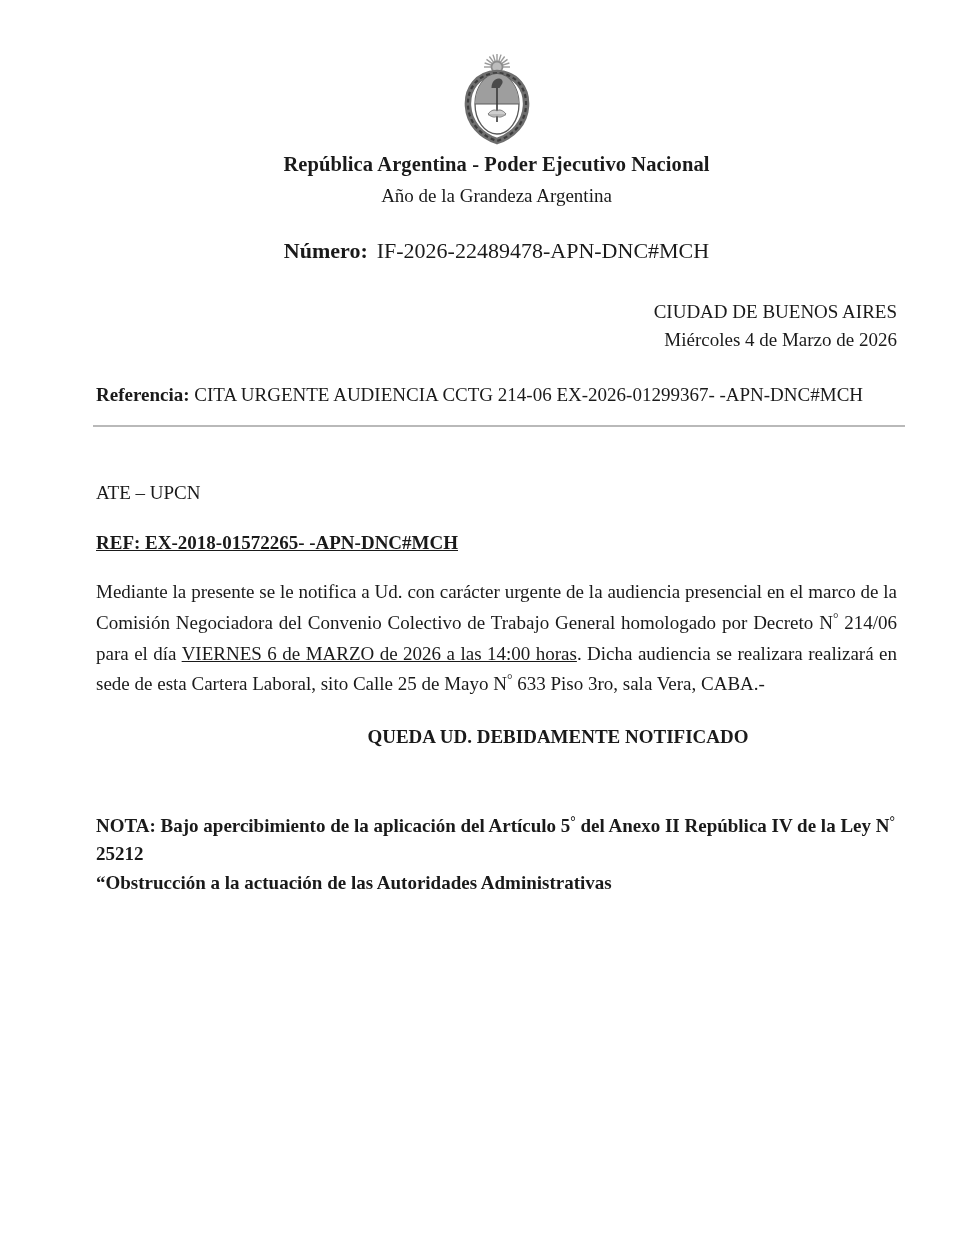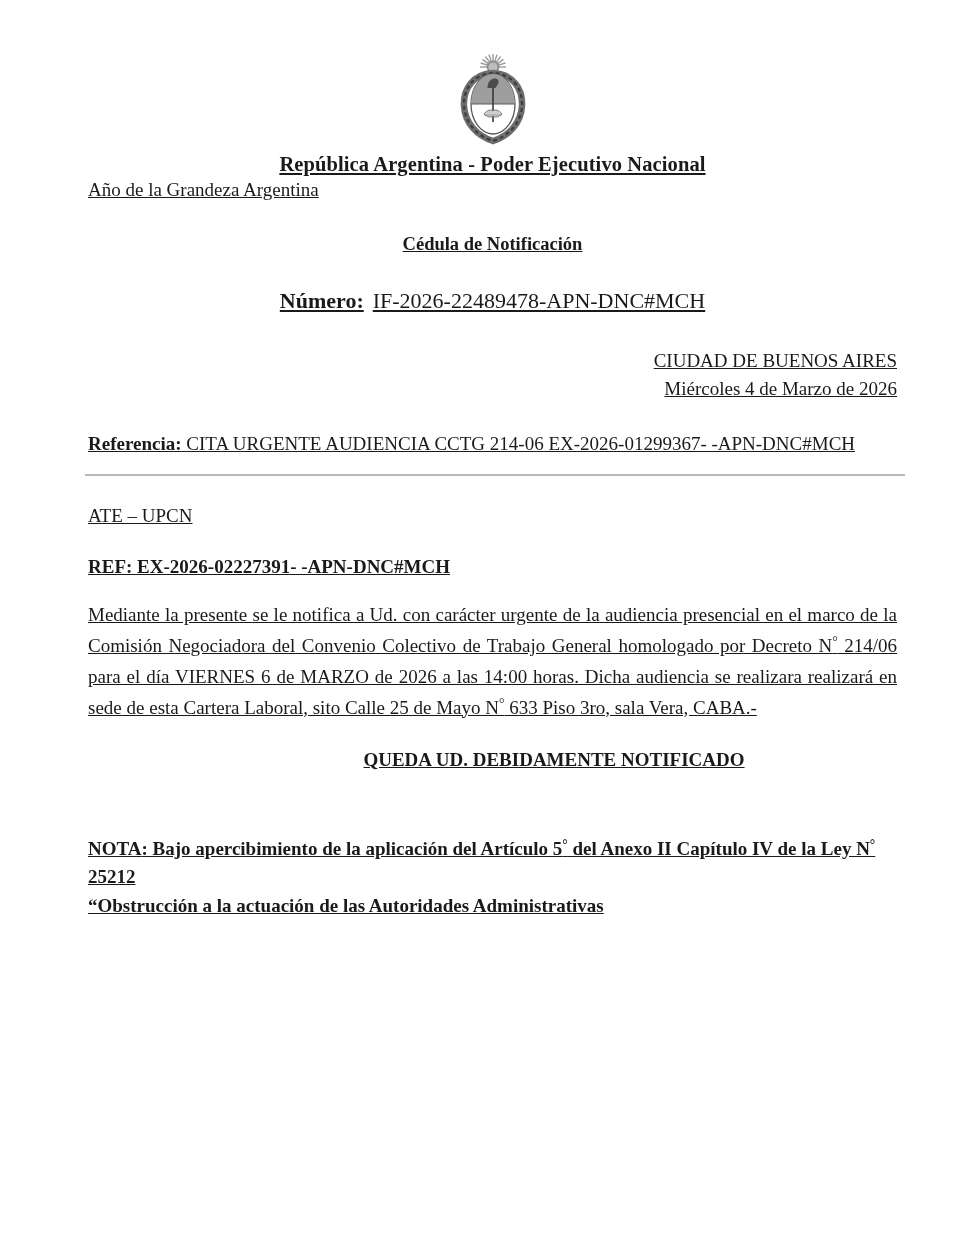--- a/index.html
+++ b/index.html
@@ -14,24 +14,23 @@
     height: 1236px;
     margin: 0 auto;
     background: #ffffff;
     font-family: "Liberation Serif", "DejaVu Serif", serif;
     color: #1a1a1a;
     overflow: hidden;
     box-sizing: border-box;
   }
   .content {
     position: absolute;
-    left: 88px;
+    left: 96px;
     right: 57px;
     top: 0;
-    text-decoration: underline;
   }
 
   
   .emblem-wrap {
     width: 100%;
     display: flex;
     justify-content: center;
     padding-top: 44px;
   }
   .emblem {
@@ -43,22 +42,23 @@
   
   .org-title {
     text-align: center;
     font-weight: bold;
     font-size: 20.5px;
     letter-spacing: 0.1px;
     margin-top: 6px;
     line-height: 1.25;
   }
   .org-sub {
-    text-align: left;
-    font-size: 19px;
+    text-align: center;
+    font-size: 19px;
+    margin-top: 6px;
     line-height: 1.25;
   }
   .doc-type {
     text-align: center;
     font-weight: bold;
     font-size: 18.5px;
     margin-top: 32px;
     line-height: 1.25;
   }
 
@@ -95,21 +95,21 @@
   .divider {
     margin-top: 17px;
     margin-left: -3px;
     margin-right: -8px;
     height: 2px;
     background: #b9b9b9;
   }
 
   
   .recipient {
-    margin-top: 28px;
+    margin-top: 54px;
     font-size: 19px;
     line-height: 1.3;
   }
   .ref-line {
     margin-top: 26px;
     font-size: 19px;
     font-weight: bold;
     text-decoration: underline;
     line-height: 1.3;
   }
@@ -188,46 +188,45 @@
 
         <path d="M36.5 44 C36.5 38 40 34.5 43.5 34.5 C47 34.5 48.5 37 47 40 L44.5 44 Z" fill="#4a4a4a"></path>
 
         <path d="M33 70 C36 66 40 65 42 67 C44 65 48 66 51 70 C48 73 44 74 42 72 C40 74 36 73 33 70 Z" fill="#cfcfcf" stroke="#6e6e6e" stroke-width="0.9"></path>
         <path d="M33 71 L51 71" stroke="#8a8a8a" stroke-width="0.7"></path>
       </svg>
     </div>
 
     <div class="org-title">República Argentina - Poder Ejecutivo Nacional</div>
     <div class="org-sub">Año de la Grandeza Argentina</div>
-    <div class="doc-type">Cédula de Notificación</div>
 
     <div class="numero-row">
       <span class="lbl">Número:</span><span class="val">IF-2026-22489478-APN-DNC#MCH</span>
     </div>
 
     <div class="place-block">
       <div>CIUDAD DE BUENOS AIRES</div>
       <div>Miércoles 4 de Marzo de 2026</div>
     </div>
 
     <div class="referencia-row">
       <span class="lbl">Referencia:</span>
       <span>CITA URGENTE AUDIENCIA CCTG 214-06 EX-2026-01299367- -APN-DNC#MCH</span>
     </div>
 
     <div class="divider"></div>
 
     <div class="recipient">ATE – UPCN</div>
 
-    <div class="ref-line">REF: EX-2026-02227391- -APN-DNC#MCH</div>
+    <div class="ref-line">REF: EX-2018-01572265- -APN-DNC#MCH</div>
 
     <div class="body-par"><span>Mediante la presente se le notifica a Ud. con carácter urgente de la audiencia presencial en el marco de la Comisión Negociadora del Convenio Colectivo de Trabajo General homologado por Decreto N</span><sup class="ord">°</sup><span> 214/06 para el día </span><span class="u">VIERNES 6 de MARZO de 2026 a las 14:00 horas</span><span>. Dicha audiencia se realizara realizará en sede de esta Cartera Laboral, sito Calle 25 de Mayo N</span><sup class="ord">°</sup><span> 633 Piso 3ro, sala Vera, CABA.-</span></div>
 
 
     <div class="notified-line">QUEDA UD. DEBIDAMENTE NOTIFICADO</div>
 
     <div class="nota-block">
-      <div><span>NOTA</span><span>: Bajo apercibimiento de la aplicación del Artículo 5</span><sup class="ord">°</sup><span> del Anexo II Capítulo IV de la Ley N</span><sup class="ord">°</sup><span> 25212</span></div>
+      <div><span>NOTA</span><span>: Bajo apercibimiento de la aplicación del Artículo 5</span><sup class="ord">°</sup><span> del Anexo II República IV de la Ley N</span><sup class="ord">°</sup><span> 25212</span></div>
       <div>“Obstrucción a la actuación de las Autoridades Administrativas</div>
     </div>
 
   </div>
 </div>
 
 </body></html>

